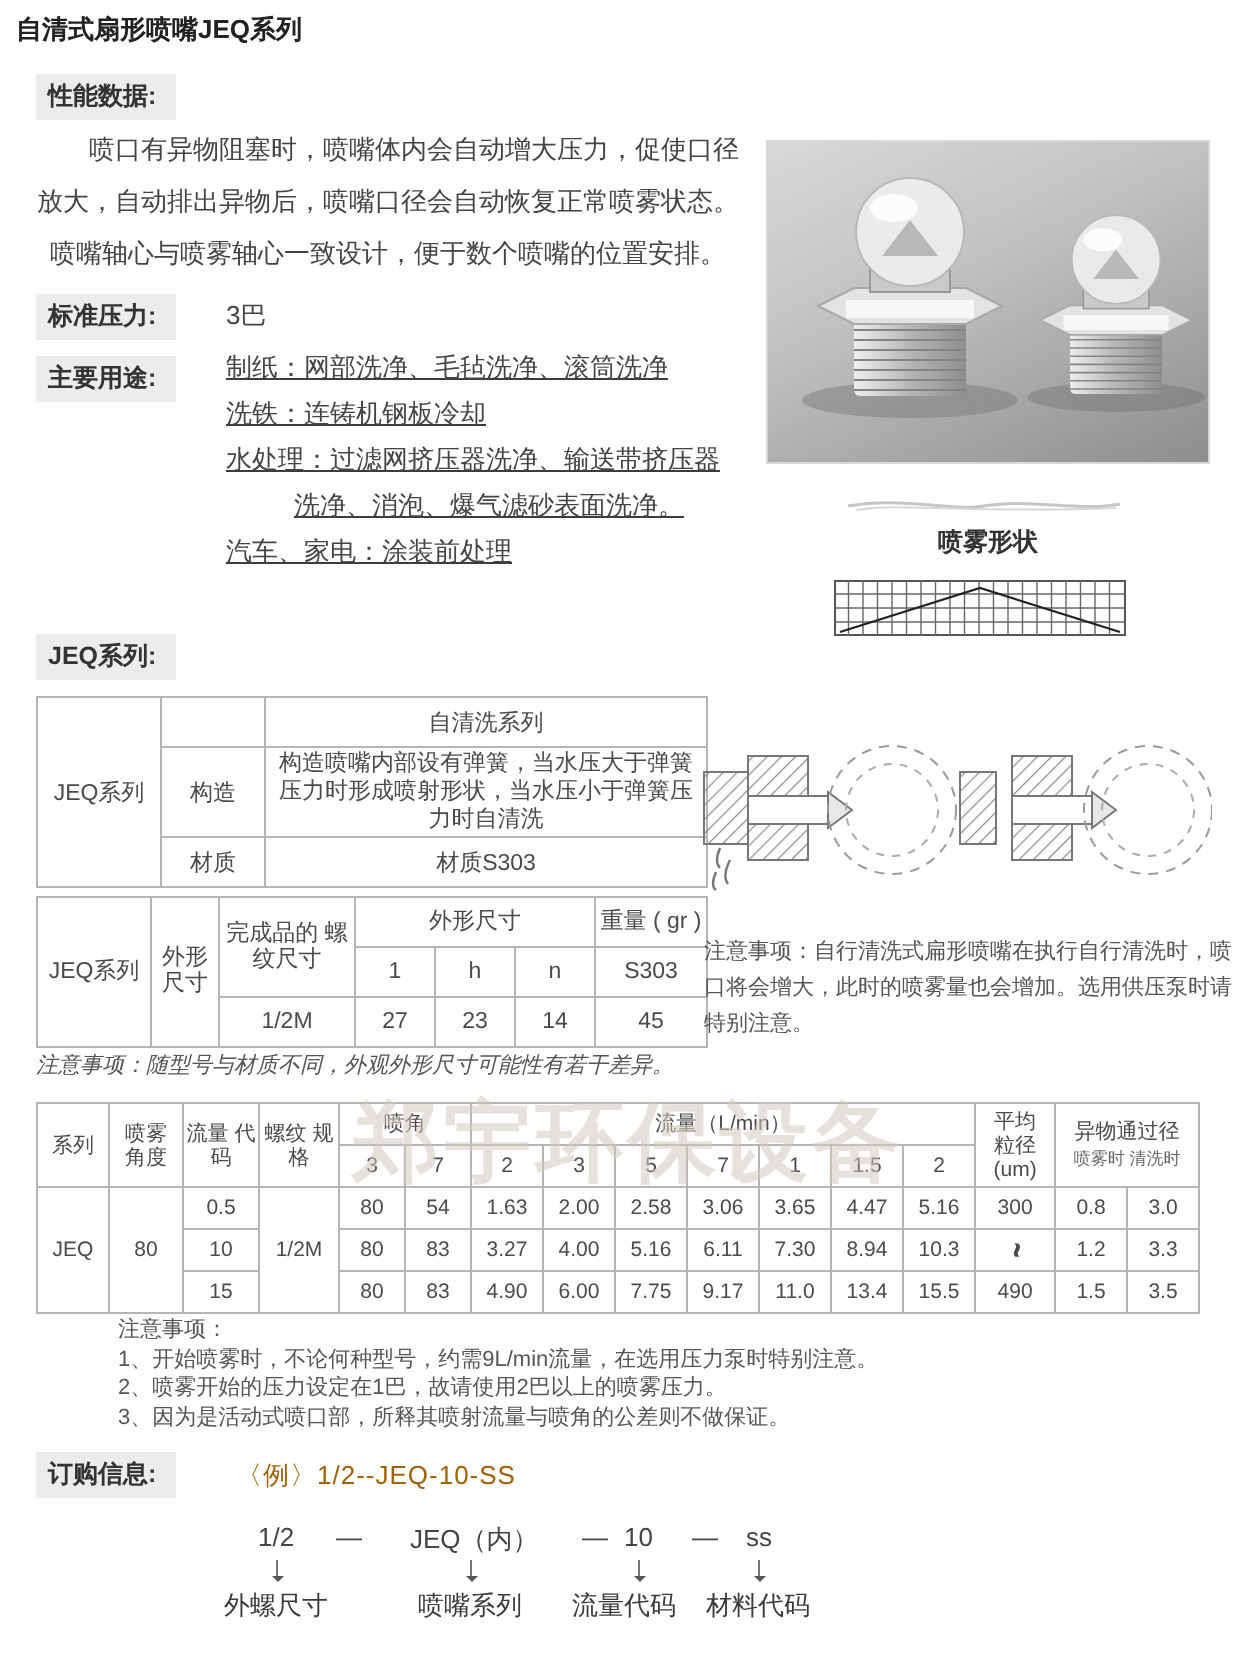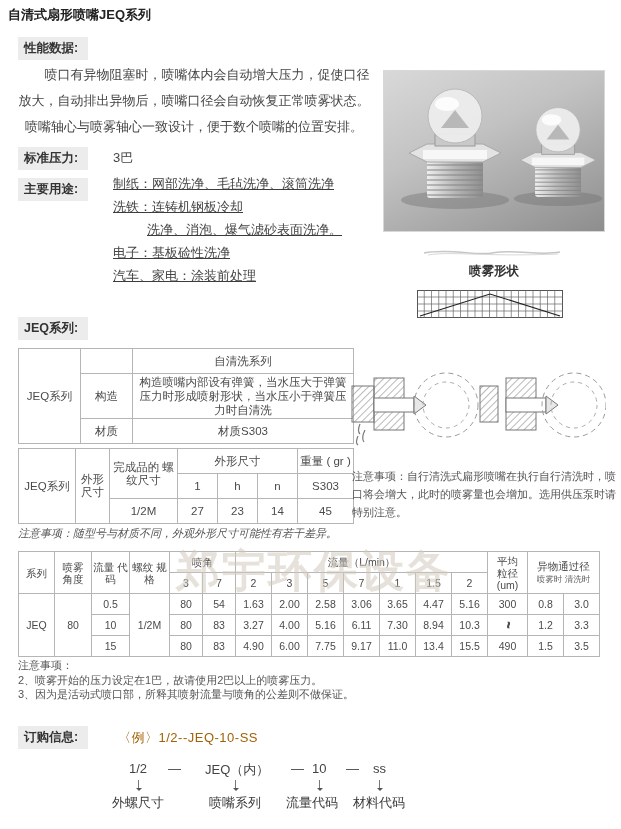--- a/index.html
+++ b/index.html
@@ -20,21 +20,21 @@
   .t1 td{height:22px;}
   .t1 .big{height:42px;line-height:14px;text-align:center;padding:1px 5px;}
   .t2{width:335px;font-size:11.5px;}
   .t2 td{height:22px;line-height:13px;}
   .t3{width:581px;font-size:10.5px;}
   .t3 td{height:18px;line-height:12px;padding:1px 1px;}
   .t3 .hdr2{font-size:10.5px;}
   .subsmall{font-size:8.5px;color:#666;letter-spacing:0px;display:block;margin-top:1px;}
   .wavy{display:inline-block;transform:rotate(90deg) scaleY(1.5);font-weight:bold;font-size:13px;}
   .smallnote{font-size:11px;color:#555;line-height:14px;font-style:italic;}
-  .notes div{font-size:11px;color:#555;line-height:14.5px;white-space:nowrap;}
+  .notes div{font-size:11px;color:#555;line-height:14.5px;white-space:nowrap;margin-left:41px;}
   .example{font-size:13px;color:#a16207;letter-spacing:.5px;}
   .photo{background:linear-gradient(155deg,#d9d9d9 0%,#c2c2c2 40%,#8d8d8d 100%);
          box-shadow:0 0 0 1px #d8d8d8 inset;}
   .centerlabel{font-size:12.5px;font-weight:bold;color:#333;text-align:center;}
   .rightnote{font-size:11px;color:#555;line-height:18px;}
   .watermark{font-size:44px;font-weight:bold;color:#d2cabc;opacity:.55;letter-spacing:2px;
              z-index:4;pointer-events:none;white-space:nowrap;}
   .ordpart{font-size:13px;color:#444;white-space:nowrap;}
   .ordcap{font-size:13px;color:#3a3a3a;white-space:nowrap;}
   .arrow{position:absolute;width:0;height:8px;border-left:1px solid #777;}
@@ -51,22 +51,22 @@
   <div class="abs seclabel" style="left:18px;top:37px;">性能数据:</div>
   <div class="abs para" style="left:18px;top:62px;width:352px;text-align:center;">喷口有异物阻塞时，喷嘴体内会自动增大压力，促使口径放大，自动排出异物后，喷嘴口径会自动恢复正常喷雾状态。喷嘴轴心与喷雾轴心一致设计，便于数个喷嘴的位置安排。</div>
 
   <div class="abs seclabel" style="left:18px;top:147px;">标准压力:</div>
   <div class="abs val" style="left:113px;top:149px;">3巴</div>
 
   <div class="abs seclabel" style="left:18px;top:178px;">主要用途:</div>
   <div class="abs uses" style="left:113px;top:172px;text-decoration:underline;">
     <div>制纸：网部洗净、毛毡洗净、滚筒洗净</div>
     <div>洗铁：连铸机钢板冷却</div>
+    <div>水处理：过滤网挤压器洗净、输送带挤压器</div>
     <div class="indent2">洗净、消泡、爆气滤砂表面洗净。</div>
-    <div>电子：基板硷性洗净</div>
     <div>汽车、家电：涂装前处理</div>
   </div>
 
   <div class="abs seclabel" style="left:18px;top:317px;">JEQ系列:</div>
 
   <table class="t1 abs" style="left:18px;top:348px;">
     <colgroup>
         <col style="width:62px">
         <col style="width:52px">
         <col style="width:221px">
@@ -220,20 +220,21 @@
       <td>15.5</td>
       <td>490</td>
       <td>1.5</td>
       <td>3.5</td>
     </tr>
   </tbody>
     </table>
 
   <div class="abs notes" style="left:18px;top:658px;">
     <div>注意事项：</div>
+    <div>1、开始喷雾时，不论何种型号，约需9L/min流量，在选用压力泵时特别注意。</div>
     <div>2、喷雾开始的压力设定在1巴，故请使用2巴以上的喷雾压力。</div>
     <div>3、因为是活动式喷口部，所释其喷射流量与喷角的公差则不做保证。</div>
   </div>
 
   <div class="abs seclabel" style="left:18px;top:726px;">订购信息:</div>
   <div class="abs example" style="left:118px;top:729px;">〈例〉1/2--JEQ-10-SS</div>
 
   <div class="abs" style="left:0;top:758px;width:621px;height:60px;">
     <span class="abs ordpart" style="left:129px;top:3px;">1/2</span>
     <span class="abs ordpart" style="left:168px;top:3px;">—</span>

